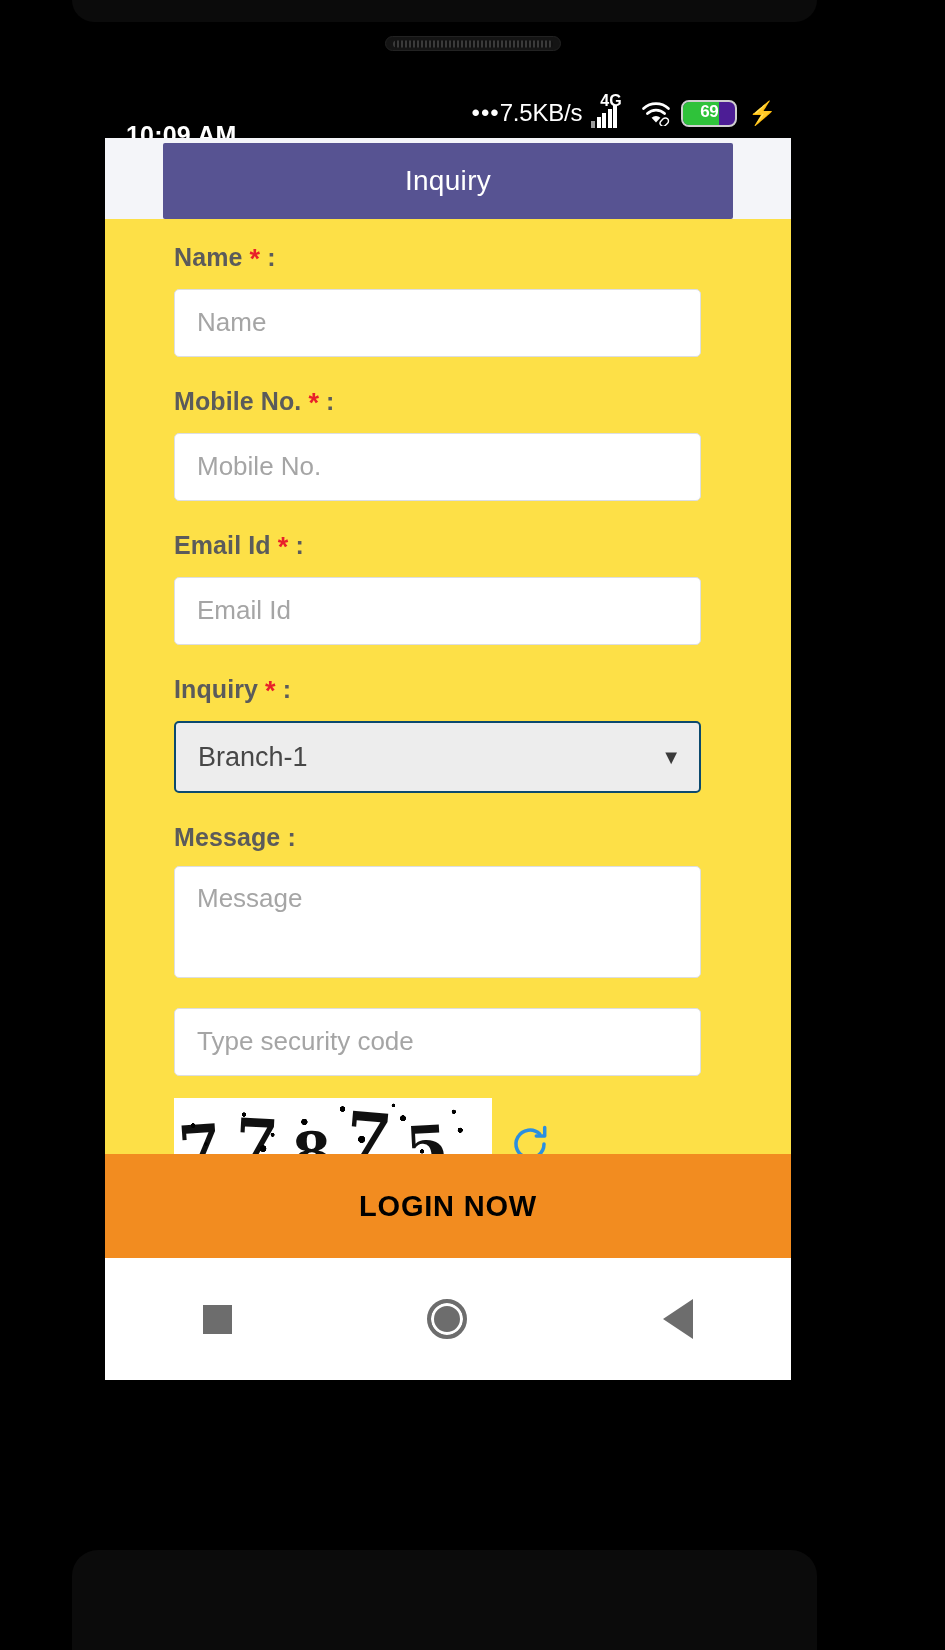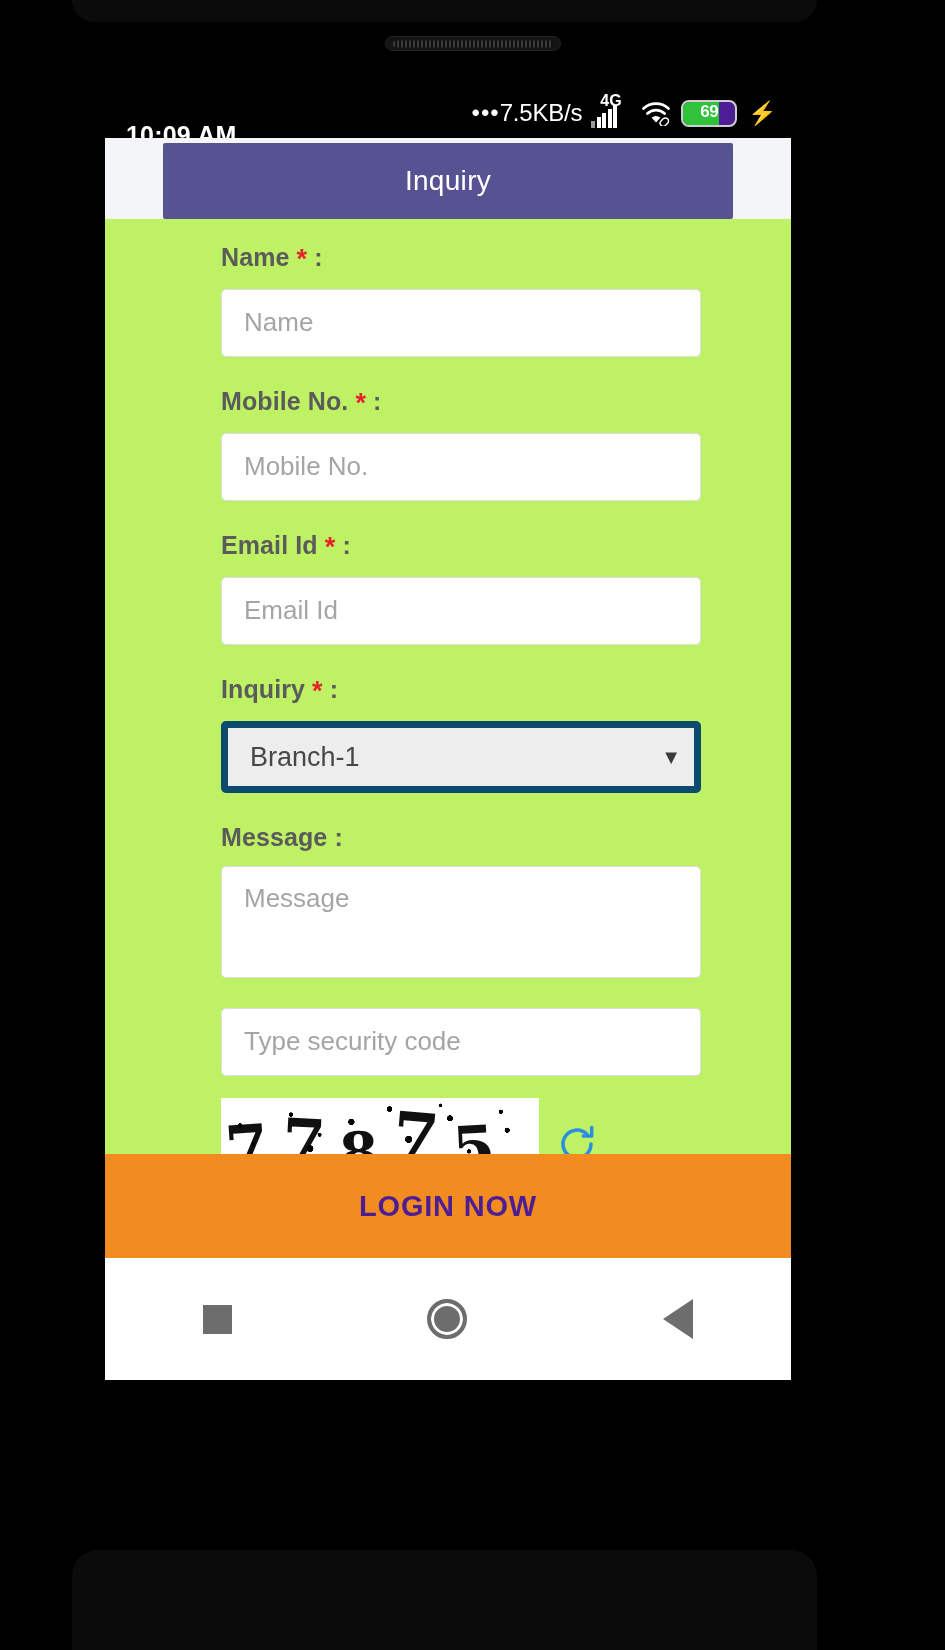--- a/index.html
+++ b/index.html
@@ -183,23 +183,23 @@
   }
   .inquiry-title {
     color: #ffffff;
     font-size: 28px;
     font-weight: normal;
     letter-spacing: 0.3px;
   }
 
   
   .form-body {
-    background: #bef264;
+    background: #fde047;
     margin: 0 0 0 0;
-    padding: 24px 90px 0 116px;
+    padding: 24px 90px 0 69px;
     min-height: 1100px;
   }
 
   .field { margin-bottom: 6px; }
 
   .field-label {
     font-size: 25px;
     font-weight: bold;
     color: #5b5b5b;
     margin-bottom: 14px;
@@ -225,21 +225,21 @@
     color: #333;
     font-family: "Liberation Sans", sans-serif;
     outline: none;
   }
   .text-input::placeholder { color: #a5a5a5; }
 
   .select-input {
     display: block;
     width: 100%;
     height: 72px;
-    border: 7px solid #0c4a6e;
+    border: 2px solid #0c4a6e;
     border-radius: 5px;
     background: #ededed;
     padding: 0 22px;
     font-size: 27px;
     color: #474747;
     font-family: "Liberation Sans", sans-serif;
     outline: none;
     -webkit-appearance: none;
     appearance: none;
     position: relative;
@@ -363,21 +363,21 @@
     left: 0; bottom: 122px;
     width: 686px;
     height: 104px;
     background: #f28c20;
     display: flex;
     align-items: center;
     justify-content: center;
     cursor: pointer;
   }
   .login-bar-text {
-    color: #4c1d95;
+    color: #000000;
     font-size: 29px;
     font-weight: bold;
     letter-spacing: 0.8px;
   }
 
   
   .navbar {
     position: absolute;
     left: 0; bottom: 0;
     width: 686px;

